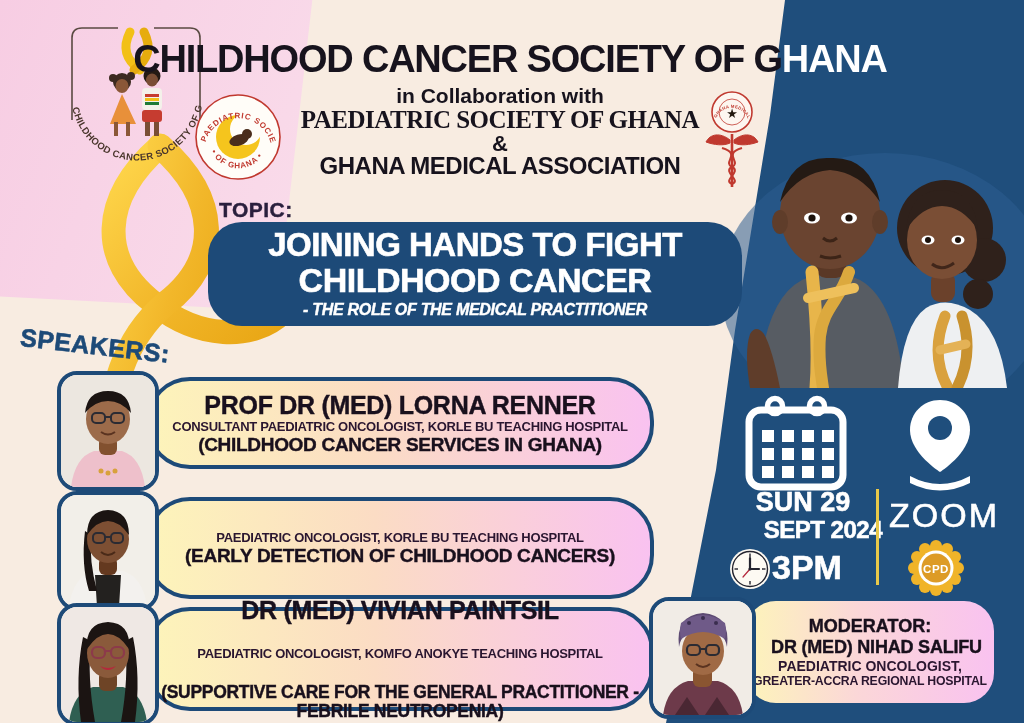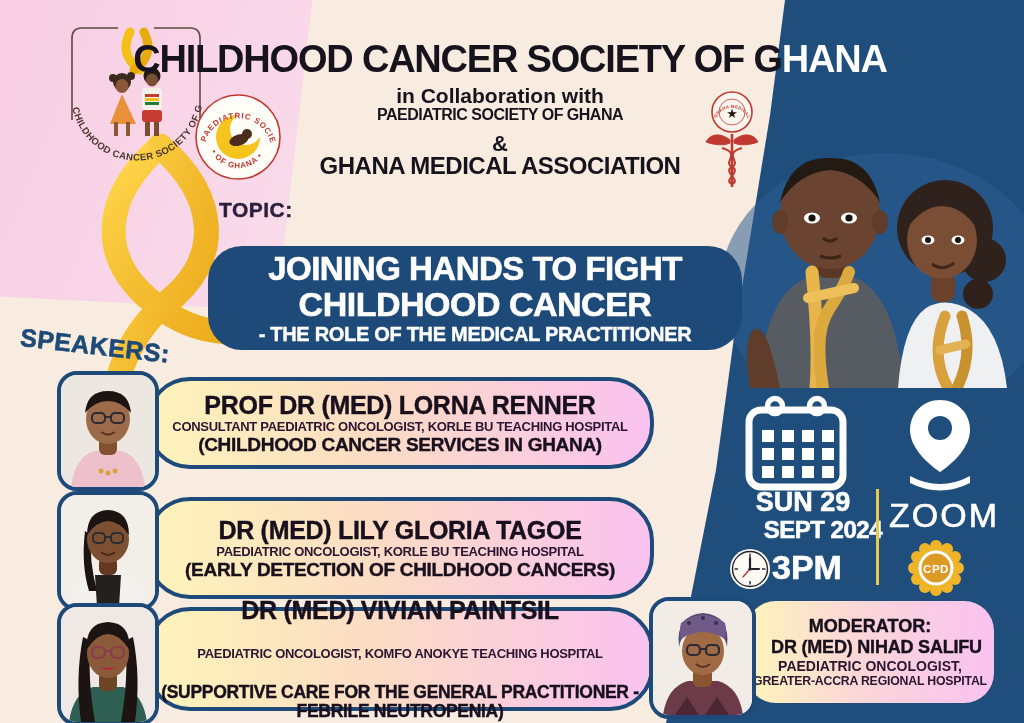--- a/index.html
+++ b/index.html
@@ -26,33 +26,33 @@
 
   
   .org-title{
     left:128px;top:38px;width:764px;text-align:center;
     font-size:38px;font-weight:700;letter-spacing:-1.2px;
     background:linear-gradient(93deg,#17131d 85.5%,#ffffff 85.6%);
     -webkit-background-clip:text;background-clip:text;color:transparent;
     z-index:6;white-space:nowrap;
   }
   .collab{left:280px;top:84px;width:440px;text-align:center;font-size:21px;font-weight:700;color:#17131d;z-index:6;}
-  .partner1{left:235px;top:106px;width:530px;text-align:center;font-size:16px;font-weight:700;letter-spacing:-0.5px;color:#17131d;z-index:6;white-space:nowrap;}
+  .partner1{left:235px;top:106px;width:530px;text-align:center;font-size:25px;font-weight:700;letter-spacing:-0.5px;color:#17131d;z-index:6;white-space:nowrap;font-family:Liberation Serif, serif;}
   .amp{left:280px;top:131px;width:440px;text-align:center;font-size:22px;font-weight:700;color:#17131d;z-index:6;}
   .partner2{left:235px;top:152px;width:530px;text-align:center;font-size:24px;font-weight:700;letter-spacing:-0.5px;color:#17131d;z-index:6;white-space:nowrap;}
 
   
   .topic-label{left:219px;top:198px;font-size:21px;font-weight:700;color:#2a1f3d;letter-spacing:.5px;z-index:6;}
   .topic-box{
     left:208px;top:222px;width:534px;height:104px;background:#1d4a78;border-radius:34px;
-    display:flex;flex-direction:column;justify-content:center;align-items:center;z-index:5;color:#ffffff;margin-top:24px;
+    display:flex;flex-direction:column;justify-content:center;align-items:center;z-index:5;color:#ffffff;
   }
   .topic-l1{font-size:33px;font-weight:700;letter-spacing:-0.5px;line-height:36px;white-space:nowrap;}
   .topic-l2{font-size:34px;font-weight:700;letter-spacing:-0.5px;line-height:35px;white-space:nowrap;}
-  .topic-l3{font-size:20px;font-weight:700;letter-spacing:-0.3px;line-height:24px;white-space:nowrap;}
+  .topic-l3{font-size:16px;font-weight:700;letter-spacing:-0.3px;line-height:24px;white-space:nowrap;font-style:italic;}
 
   .speakers-heading{
     left:22px;top:323px;font-size:25px;font-weight:700;color:#1d4a78;
     transform:rotate(6.5deg);transform-origin:left top;z-index:6;letter-spacing:.5px;
   }
 
   
   .pbox{
     border:4px solid #1d4a78;border-radius:20px;background:#efe9e2;overflow:hidden;z-index:7;
   }
@@ -258,21 +258,20 @@
       <path d="M24,36 Q20,70 28,96 L36,96 Q28,66 30,40 Z" fill="#1b1412"></path>
       <ellipse cx="47" cy="44" rx="21" ry="24" fill="#7d4f33"></ellipse>
       <path d="M26,40 Q26,16 47,15 Q68,16 68,40 Q58,26 47,26 Q36,26 26,40 Z" fill="#1b1412"></path>
       <rect x="32" y="38" width="12" height="10" rx="4" fill="none" stroke="#2b2b33" stroke-width="2"></rect>
       <rect x="50" y="38" width="12" height="10" rx="4" fill="none" stroke="#2b2b33" stroke-width="2"></rect>
       <line x1="44" y1="42" x2="50" y2="42" stroke="#2b2b33" stroke-width="2"></line>
       <path d="M40,57 Q47,63 54,57" stroke="#4a2a18" stroke-width="2" fill="none"></path>
     </svg>
   </div>
   <div class="abs card" style="top:497px;height:94px;">
-    <div class="sname xb2">DR (MED) LILY GLORIA TAGOE</div>
     <div class="srole">PAEDIATRIC ONCOLOGIST, KORLE BU TEACHING HOSPITAL</div>
     <div class="stalk xb2">(EARLY DETECTION OF CHILDHOOD CANCERS)</div>
   </div>
 
   <div class="abs pbox" style="left:57px;top:603px;width:94px;height:115px;">
     <svg width="94" height="115" viewBox="0 0 94 115">
       <rect width="94" height="115" fill="#efe8e4"></rect>
       <path d="M8,115 Q12,86 32,80 L62,80 Q82,86 86,115 Z" fill="#2f5f52"></path>
       <path d="M22,30 Q14,70 20,115 L34,115 Q26,70 30,34 Z" fill="#1b1412"></path>
       <path d="M72,30 Q80,70 74,115 L60,115 Q68,70 64,34 Z" fill="#1b1412"></path>

